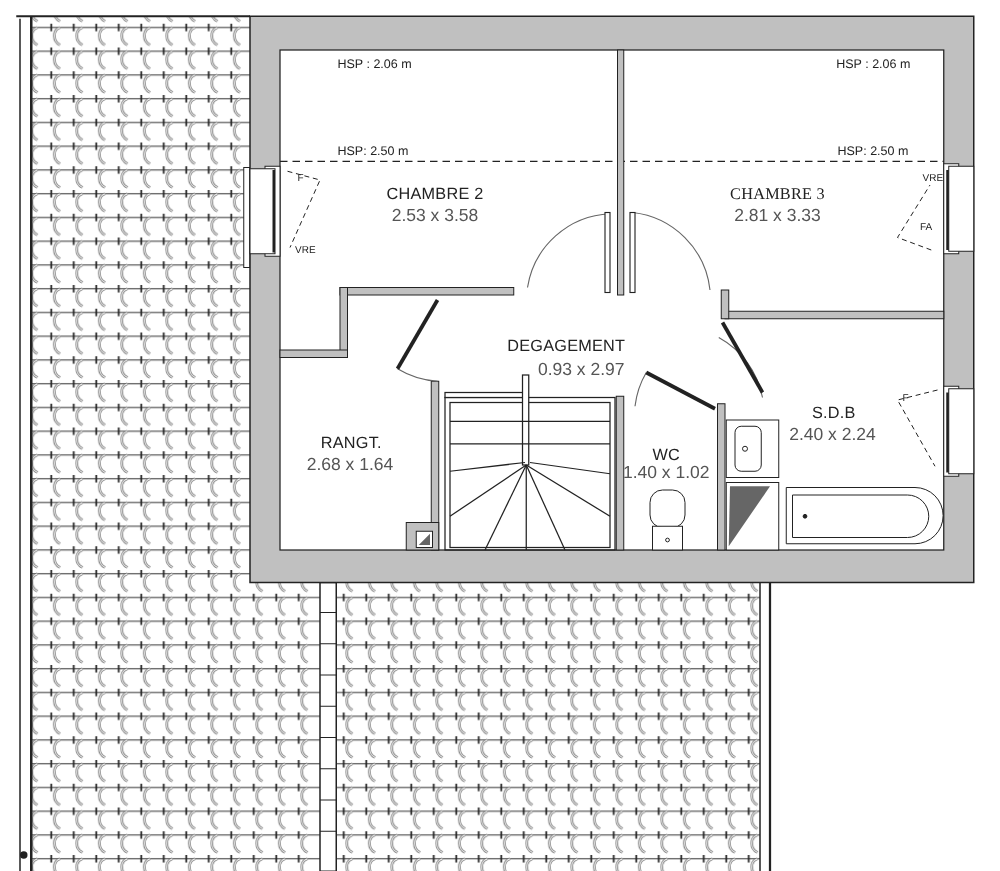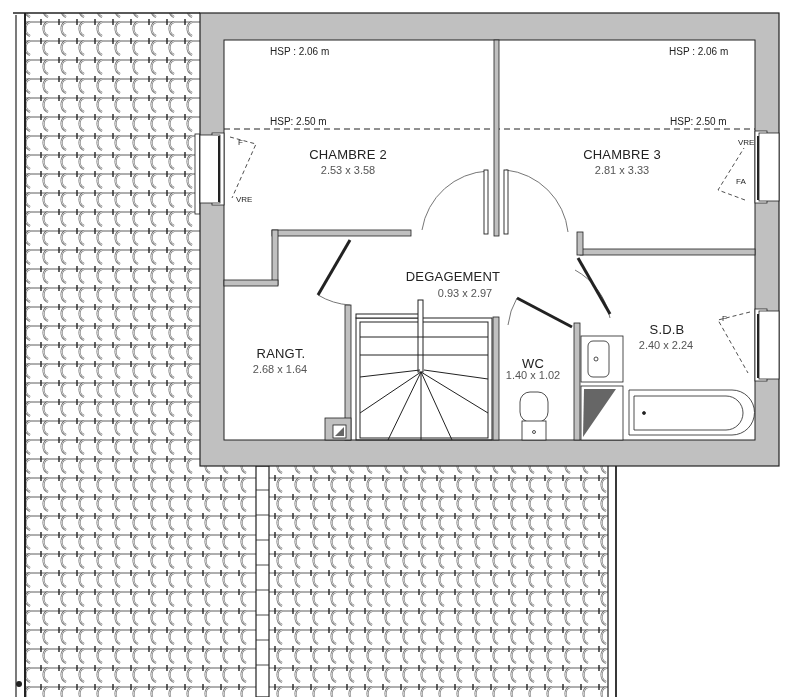--- a/index.html
+++ b/index.html
@@ -1,20 +1,20 @@
 <!DOCTYPE html>
 <html><head>
 <meta charset="utf-8">
 <style>
   html, body { margin:0; padding:0; background:#ffffff; }
   body { width:800px; height:697px; position:relative; overflow:hidden; font-family:"Liberation Sans", sans-serif; }
   #plan { position:absolute; left:0; top:0; width:800px; height:697px; }
   .lbl { position:absolute; color:#222; white-space:nowrap; transform:translateX(-50%); }
   .room-name { font-size:13px; letter-spacing:0.2px; }
-  .room-dim { font-size:11px; color:#555; }
+  .room-dim { font-size:14px; color:#555; }
   .hsp { position:absolute; font-size:10px; color:#222; white-space:nowrap; }
   .tag { position:absolute; font-size:8px; color:#222; }
 </style>
 </head>
 <body>
 
 <div id="plan">
 <svg width="800" height="697" viewBox="0 0 800 697" xmlns="http://www.w3.org/2000/svg">
   <defs>
     <pattern id="tiles" x="0" y="0" width="18" height="19" patternUnits="userSpaceOnUse">
@@ -163,21 +163,21 @@
   <span class="tag" style="left:738px;top:138px;">VRE</span>
   <span class="tag" style="left:716px;top:177px;margin-left:20px;">FA</span>
   <span class="tag" style="left:722px;top:314px;">F</span>
 
   
   <div>
     <span class="lbl room-name" style="left:348px;top:147px;">CHAMBRE 2</span>
     <span class="lbl room-dim" style="left:348px;top:164px;">2.53 x 3.58</span>
   </div>
   <div>
-    <span class="lbl room-name" style="left:622px;top:147px;">CHAMBRE 3</span>
+    <span class="lbl room-name" style="left:622px;top:147px;font-family:Liberation Serif, serif;">CHAMBRE 3</span>
     <span class="lbl room-dim" style="left:622px;top:164px;">2.81 x 3.33</span>
   </div>
   <div>
     <span class="lbl room-name" style="left:453px;top:269px;">DEGAGEMENT</span>
     <span class="lbl room-dim" style="left:453px;top:287px;margin-left:12px;">0.93 x 2.97</span>
   </div>
   <div>
     <span class="lbl room-name" style="left:281px;top:346px;">RANGT.</span>
     <span class="lbl room-dim" style="left:280px;top:363px;">2.68 x 1.64</span>
   </div>

